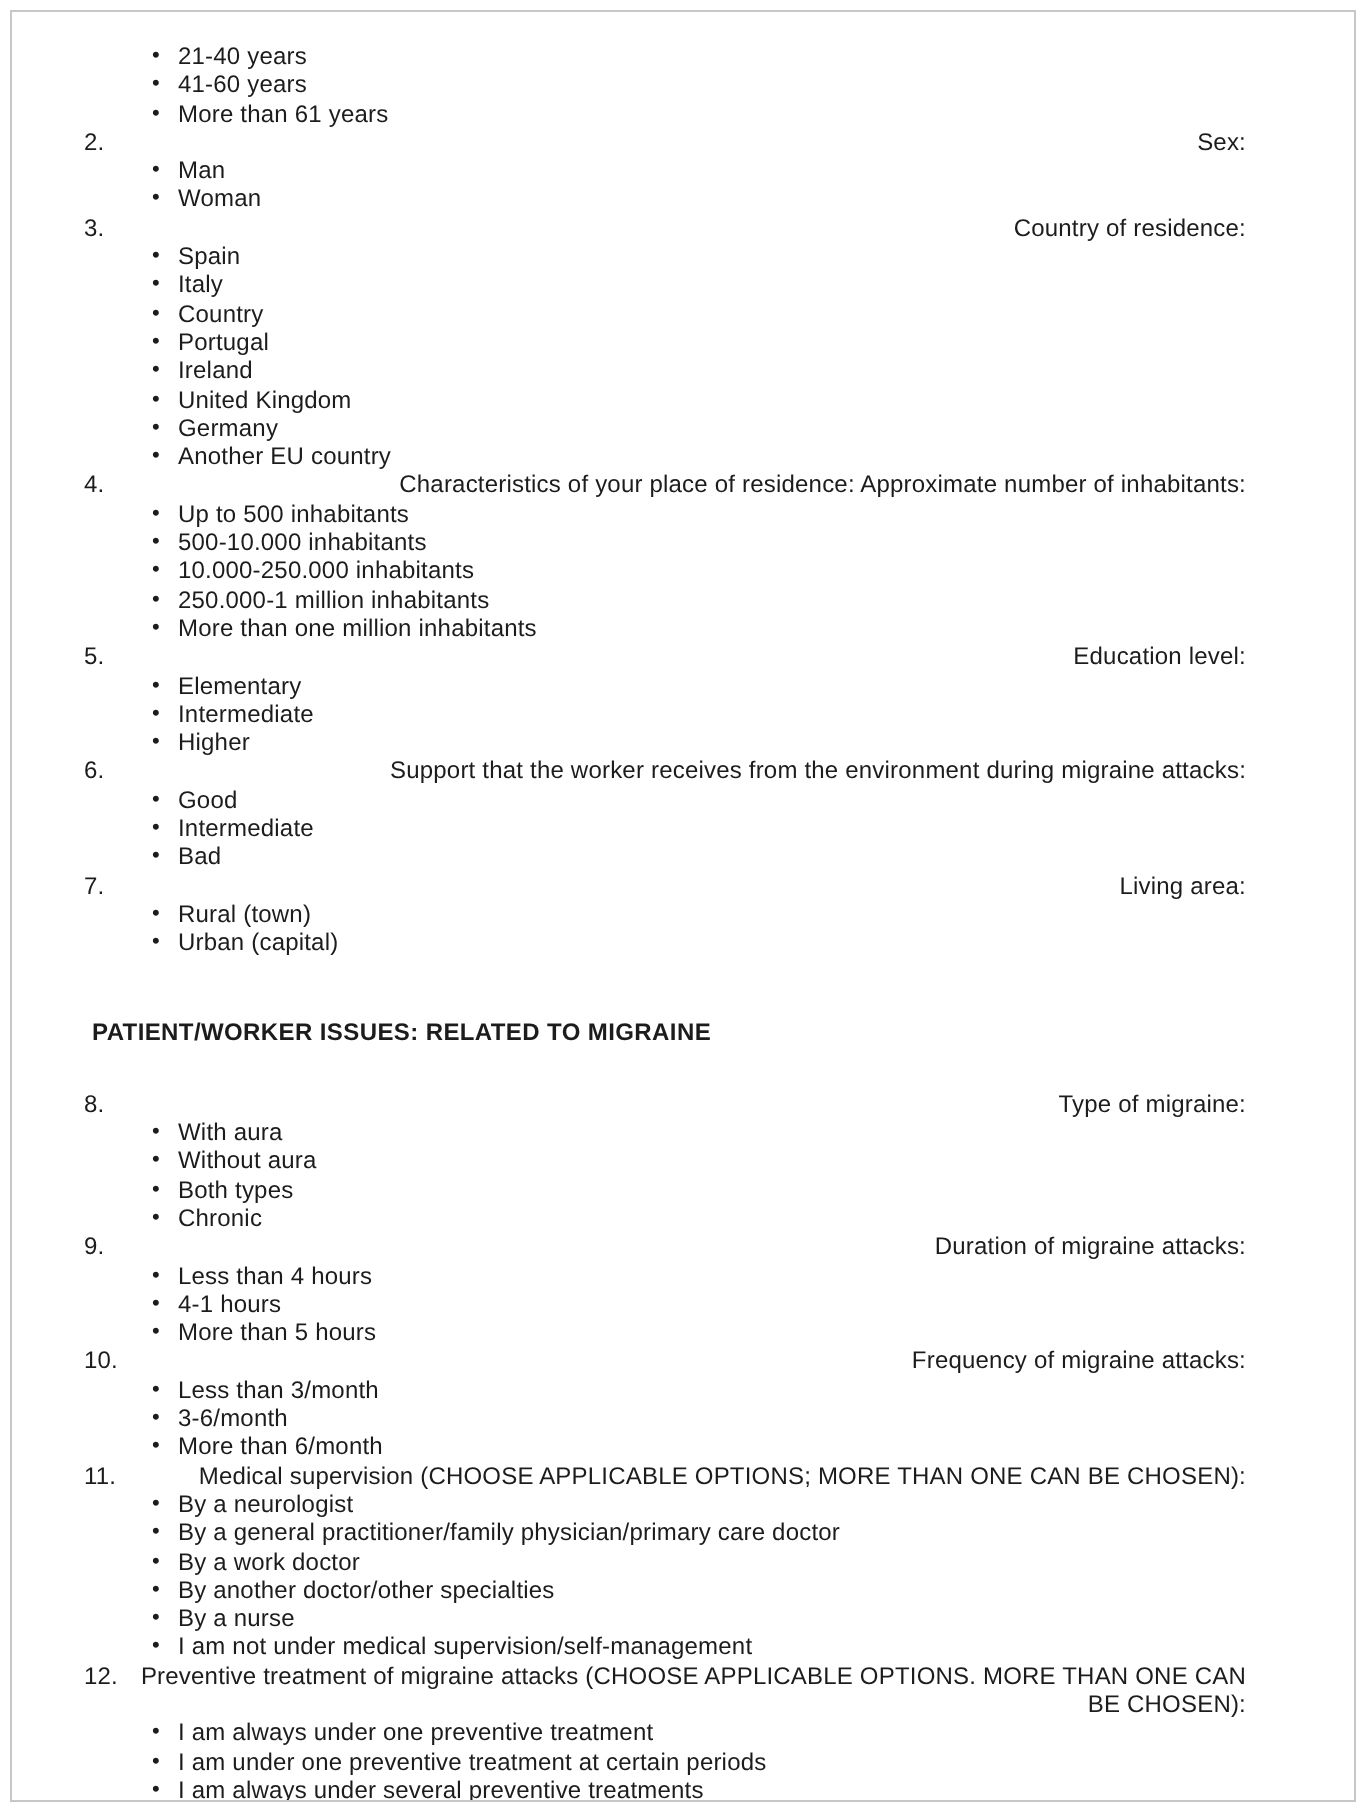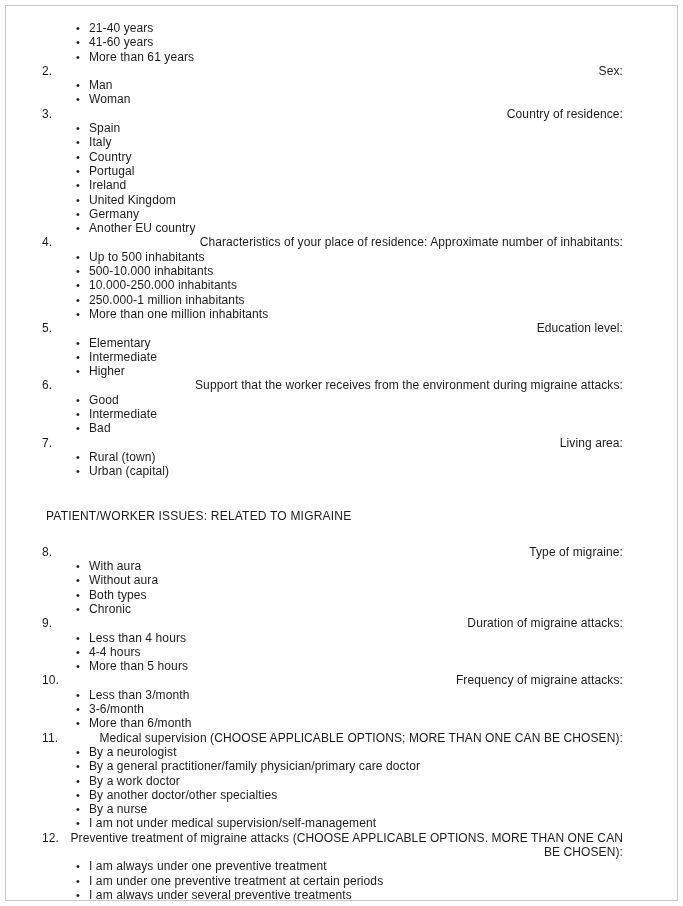--- a/index.html
+++ b/index.html
@@ -50,21 +50,21 @@
     padding-left: 34px;
   }
   .bullet {
     flex: 0 0 13px;
     font-size: 11px;
   }
   .otext {
     flex: 1 1 auto;
   }
   .section-heading {
-    font-weight: normal;
+    font-weight: bold;
     margin: 30px 0 22px 4px;
     letter-spacing: 0.2px;
   }
 </style>
 </head>
 <body>
 
 <div class="page">
   <div class="page-inner">
     <div class="content">
@@ -229,21 +229,21 @@
           <div class="question">
             <span class="qnum">9.</span>
             <span class="qtext">Duration of migraine attacks:</span>
           </div>
           <div class="option">
             <span class="bullet">•</span>
             <span class="otext">Less than 4 hours</span>
           </div>
           <div class="option">
             <span class="bullet">•</span>
-            <span class="otext">4-4 hours</span>
+            <span class="otext">4-1 hours</span>
           </div>
           <div class="option">
             <span class="bullet">•</span>
             <span class="otext">More than 5 hours</span>
           </div>
           <div class="question">
             <span class="qnum">10.</span>
             <span class="qtext">Frequency of migraine attacks:</span>
           </div>
           <div class="option">

